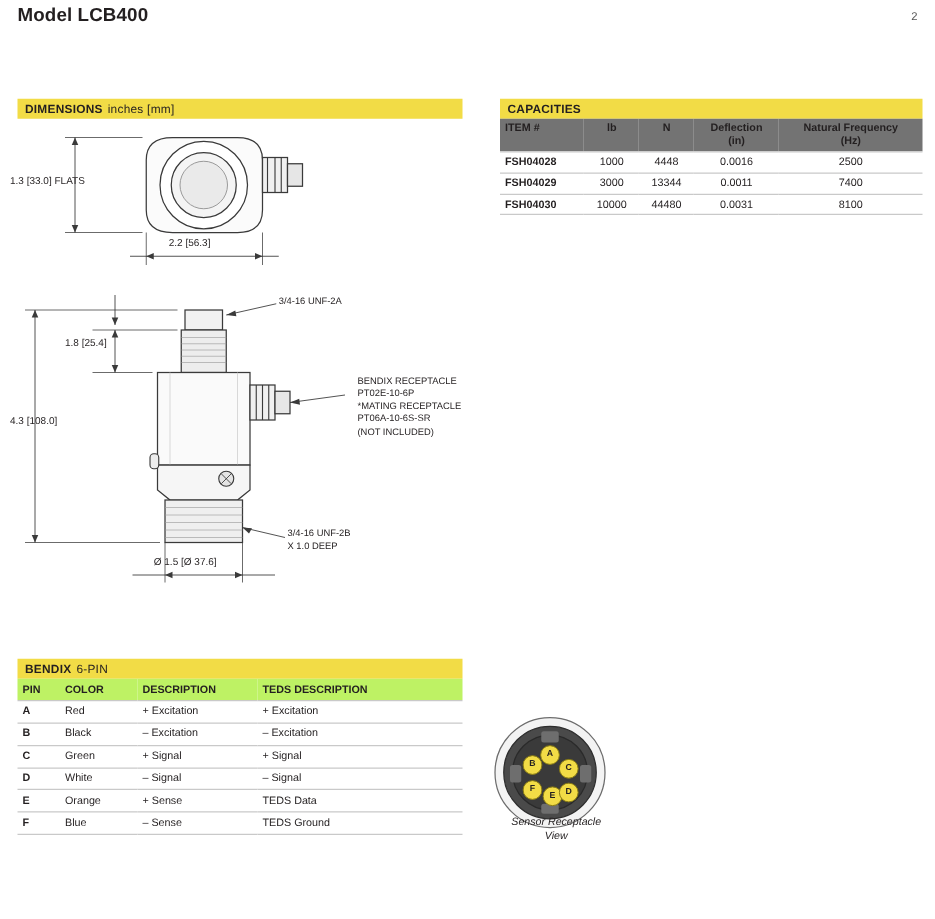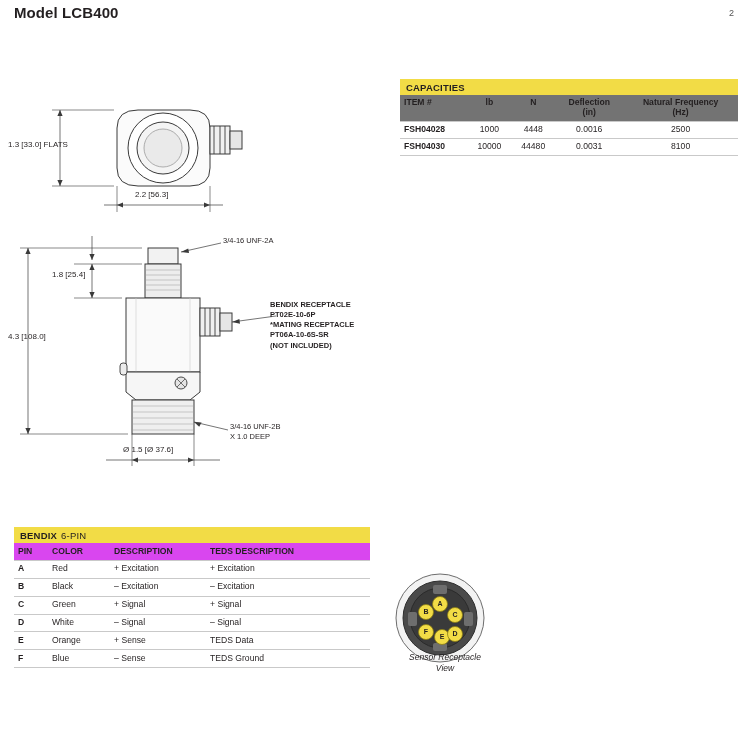--- a/index.html
+++ b/index.html
@@ -62,21 +62,21 @@
   .pin-table {
     position: absolute; left: 14px; top: 543px; width: 356px;
     border-collapse: collapse; font-size: 8.6px;
   }
   .pin-table th, .pin-table td {
     border-bottom: 1px solid #c9c9c9;
     padding: 3.5px 4px;
     text-align: left;
     line-height: 1.15;
   }
-  .pin-table thead th { background: #d946ef; font-weight: bold; margin-left: 24px; }
+  .pin-table thead th { background: #bef264; font-weight: bold; margin-left: 24px; }
   .pin-table tbody td.pin { font-weight: bold; text-align: left; }
   .pin-table col.c-pin   { width: 34px; }
   .pin-table col.c-color { width: 62px; }
   .pin-table col.c-desc  { width: 96px; }
 
   
   #drawing {
     position: absolute; left: 14px; top: 100px; width: 370px; height: 390px;
   }
   .dim-text {
@@ -100,20 +100,24 @@
   }
 </style>
 </head>
 <body>
 
 <div class="page">
 
   <div class="doc-title">Model LCB400</div>
   <div class="page-num">2</div>
 
+  <div class="bar" id="bar-dimensions">
+    <span class="b1">DIMENSIONS</span>
+    <span class="b2">inches [mm]</span>
+  </div>
 
   <div class="bar" id="bar-capacities">
     <span class="b1">CAPACITIES</span>
   </div>
 
   <table class="cap-table">
     <thead>
       <tr>
         <th class="item">ITEM #</th>
         <th>lb</th>
@@ -130,20 +134,27 @@
     </thead>
     <tbody>
       <tr>
         <td class="item">FSH04028</td>
         <td>1000</td>
         <td>4448</td>
         <td>0.0016</td>
         <td>2500</td>
       </tr>
       <tr>
+        <td class="item">FSH04029</td>
+        <td>3000</td>
+        <td>13344</td>
+        <td>0.0011</td>
+        <td>7400</td>
+      </tr>
+      <tr>
         <td class="item">FSH04030</td>
         <td>10000</td>
         <td>44480</td>
         <td>0.0031</td>
         <td>8100</td>
       </tr>
     </tbody>
   </table>
 
   <div id="drawing">
@@ -242,21 +253,21 @@
       </g>
     </svg>
 
     <div class="dim-text" style="left:-6px; top:40px;">1.3 [33.0] FLATS</div>
     <div class="dim-text" style="left:121px; top:90px;">2.2 [56.3]</div>
     <div class="dim-text" style="left:38px; top:170px;">1.8 [25.4]</div>
     <div class="dim-text" style="left:-6px; top:232px;">4.3 [108.0]</div>
     <div class="dim-text" style="left:109px; top:345px;">Ø 1.5 [Ø 37.6]</div>
 
     <div class="callout" style="left:209px; top:136px;">3/4-16 UNF-2A</div>
-    <div class="callout" style="left:256px; top:200px;font-weight:bold;">BENDIX RECEPTACLE
+    <div class="callout" style="left:272px; top:200px;">BENDIX RECEPTACLE
 PT02E-10-6P
 *MATING RECEPTACLE
 PT06A-10-6S-SR
 (NOT INCLUDED)</div>
     <div class="callout" style="left:216px; top:322px;">3/4-16 UNF-2B
 X 1.0 DEEP</div>
   </div>
 
   <div class="bar" id="bar-bendix">
     <span class="b1">BENDIX</span>

